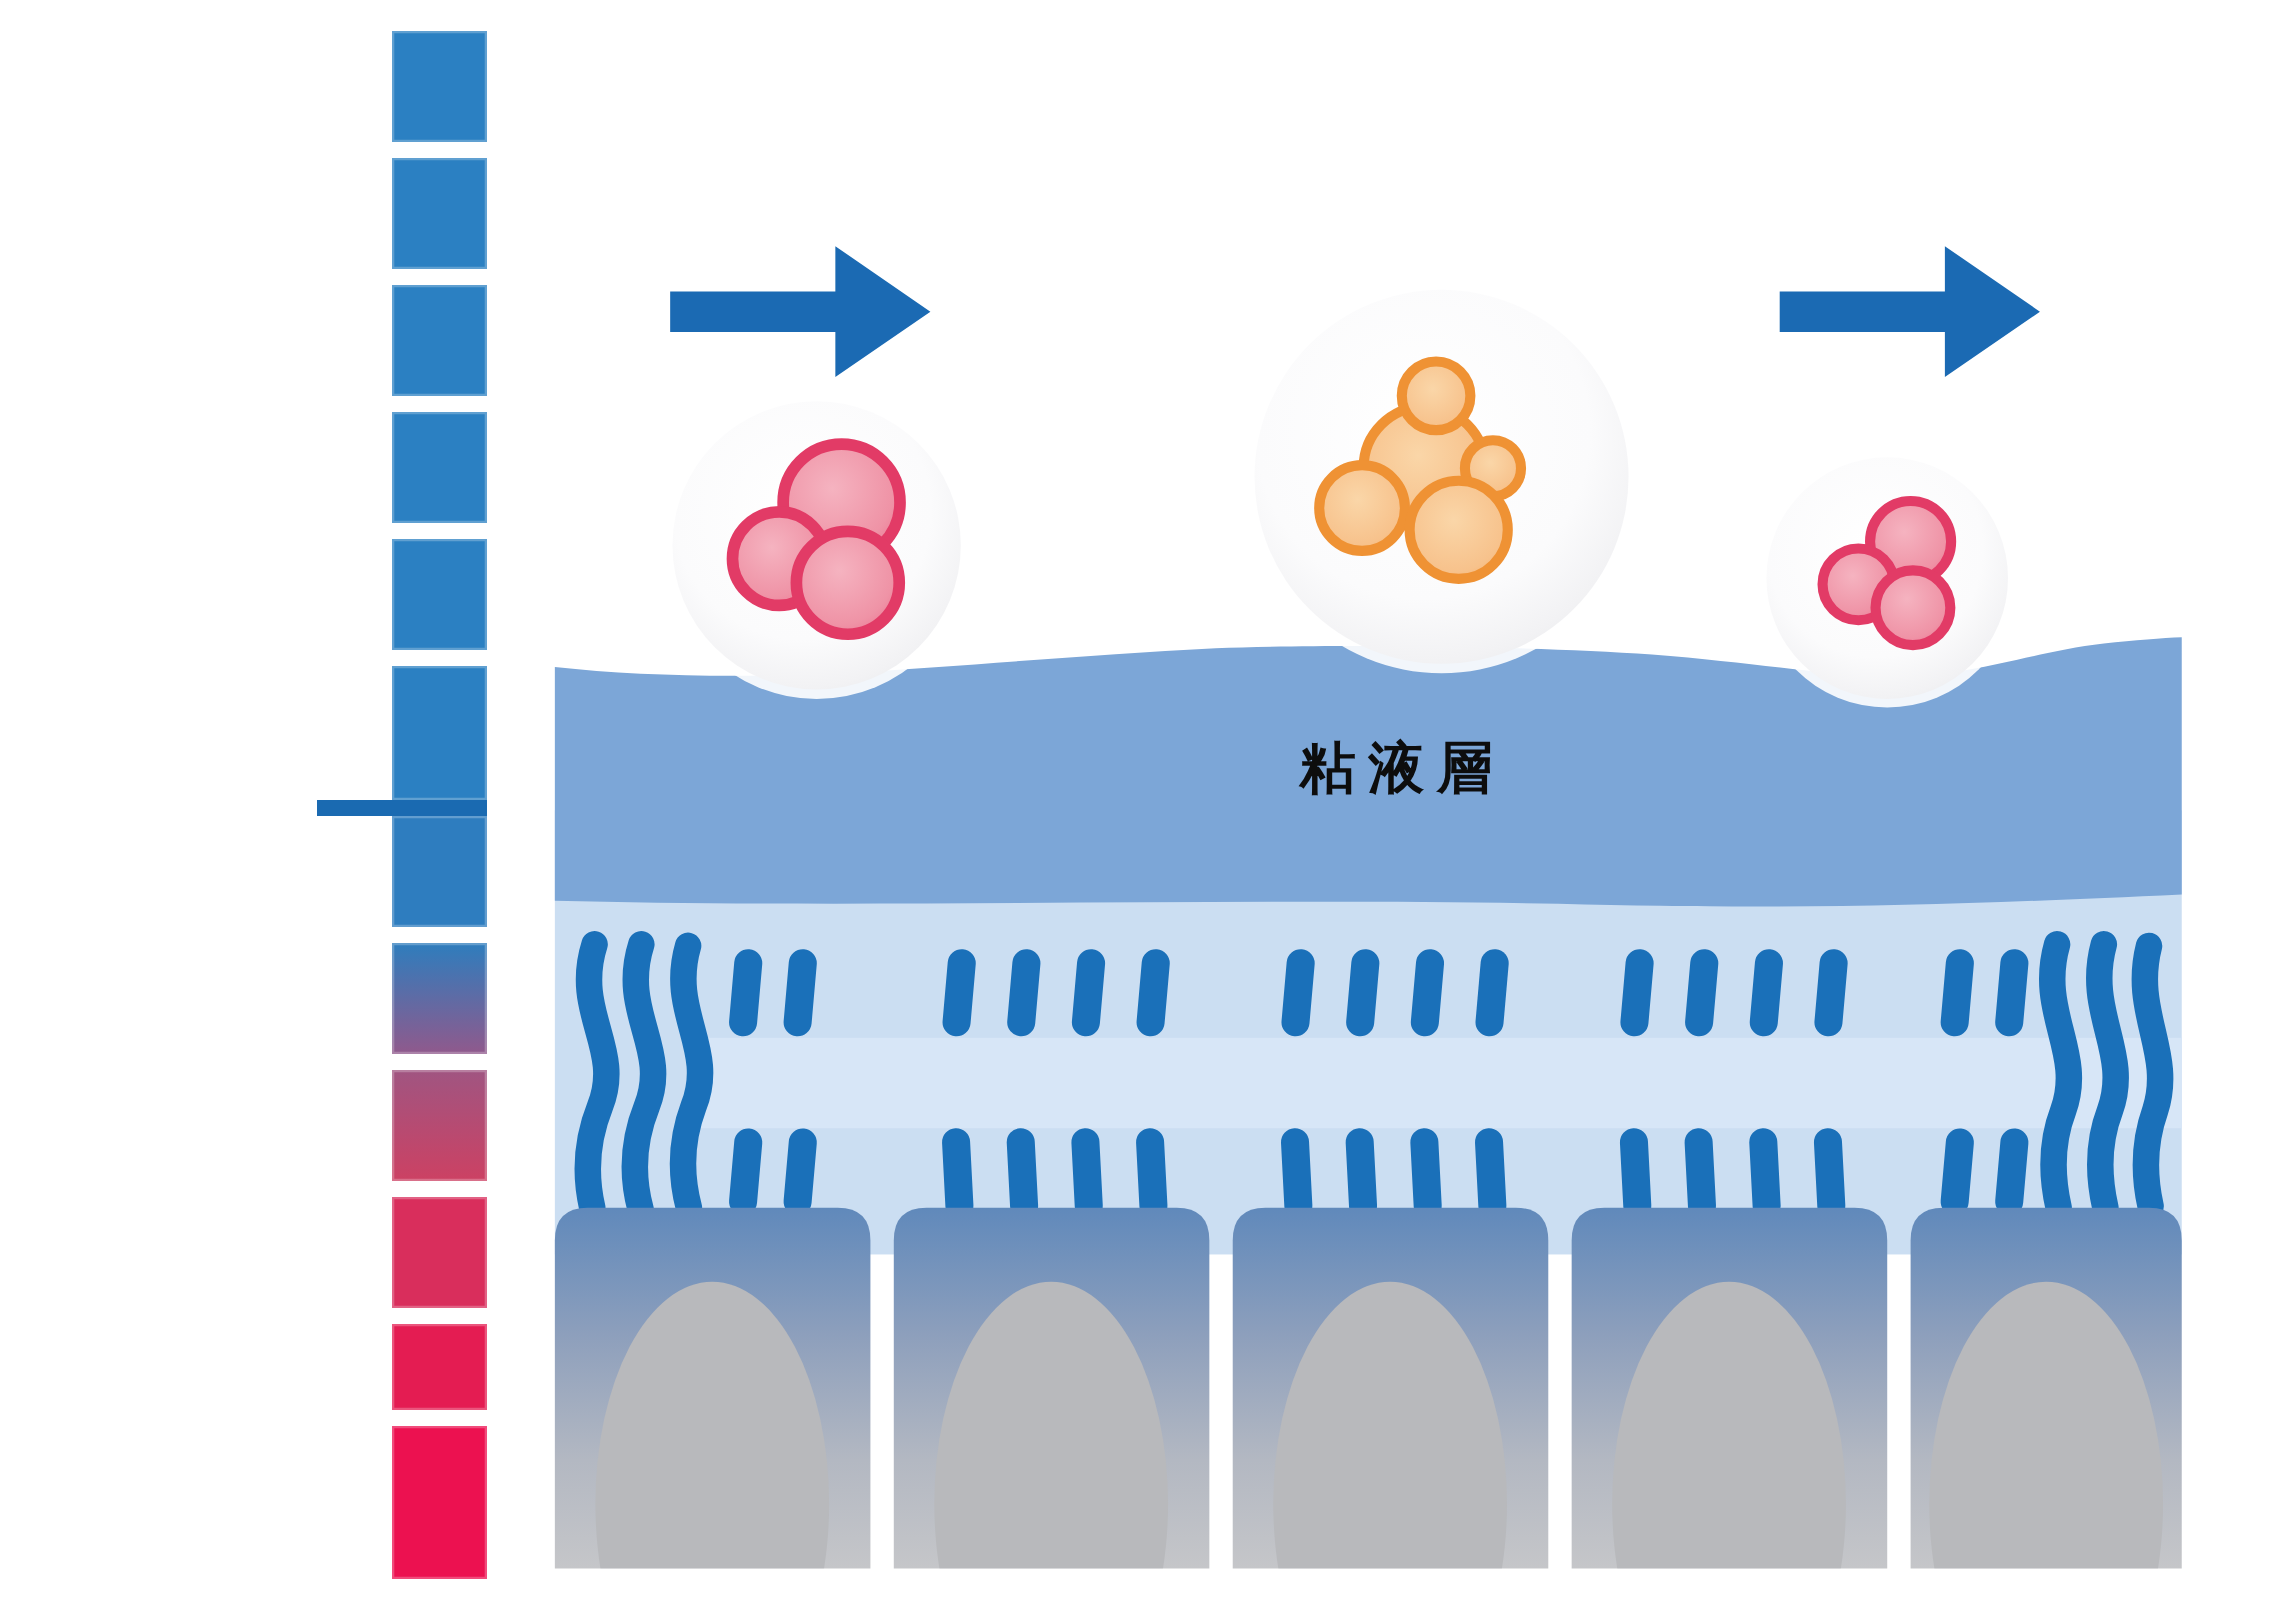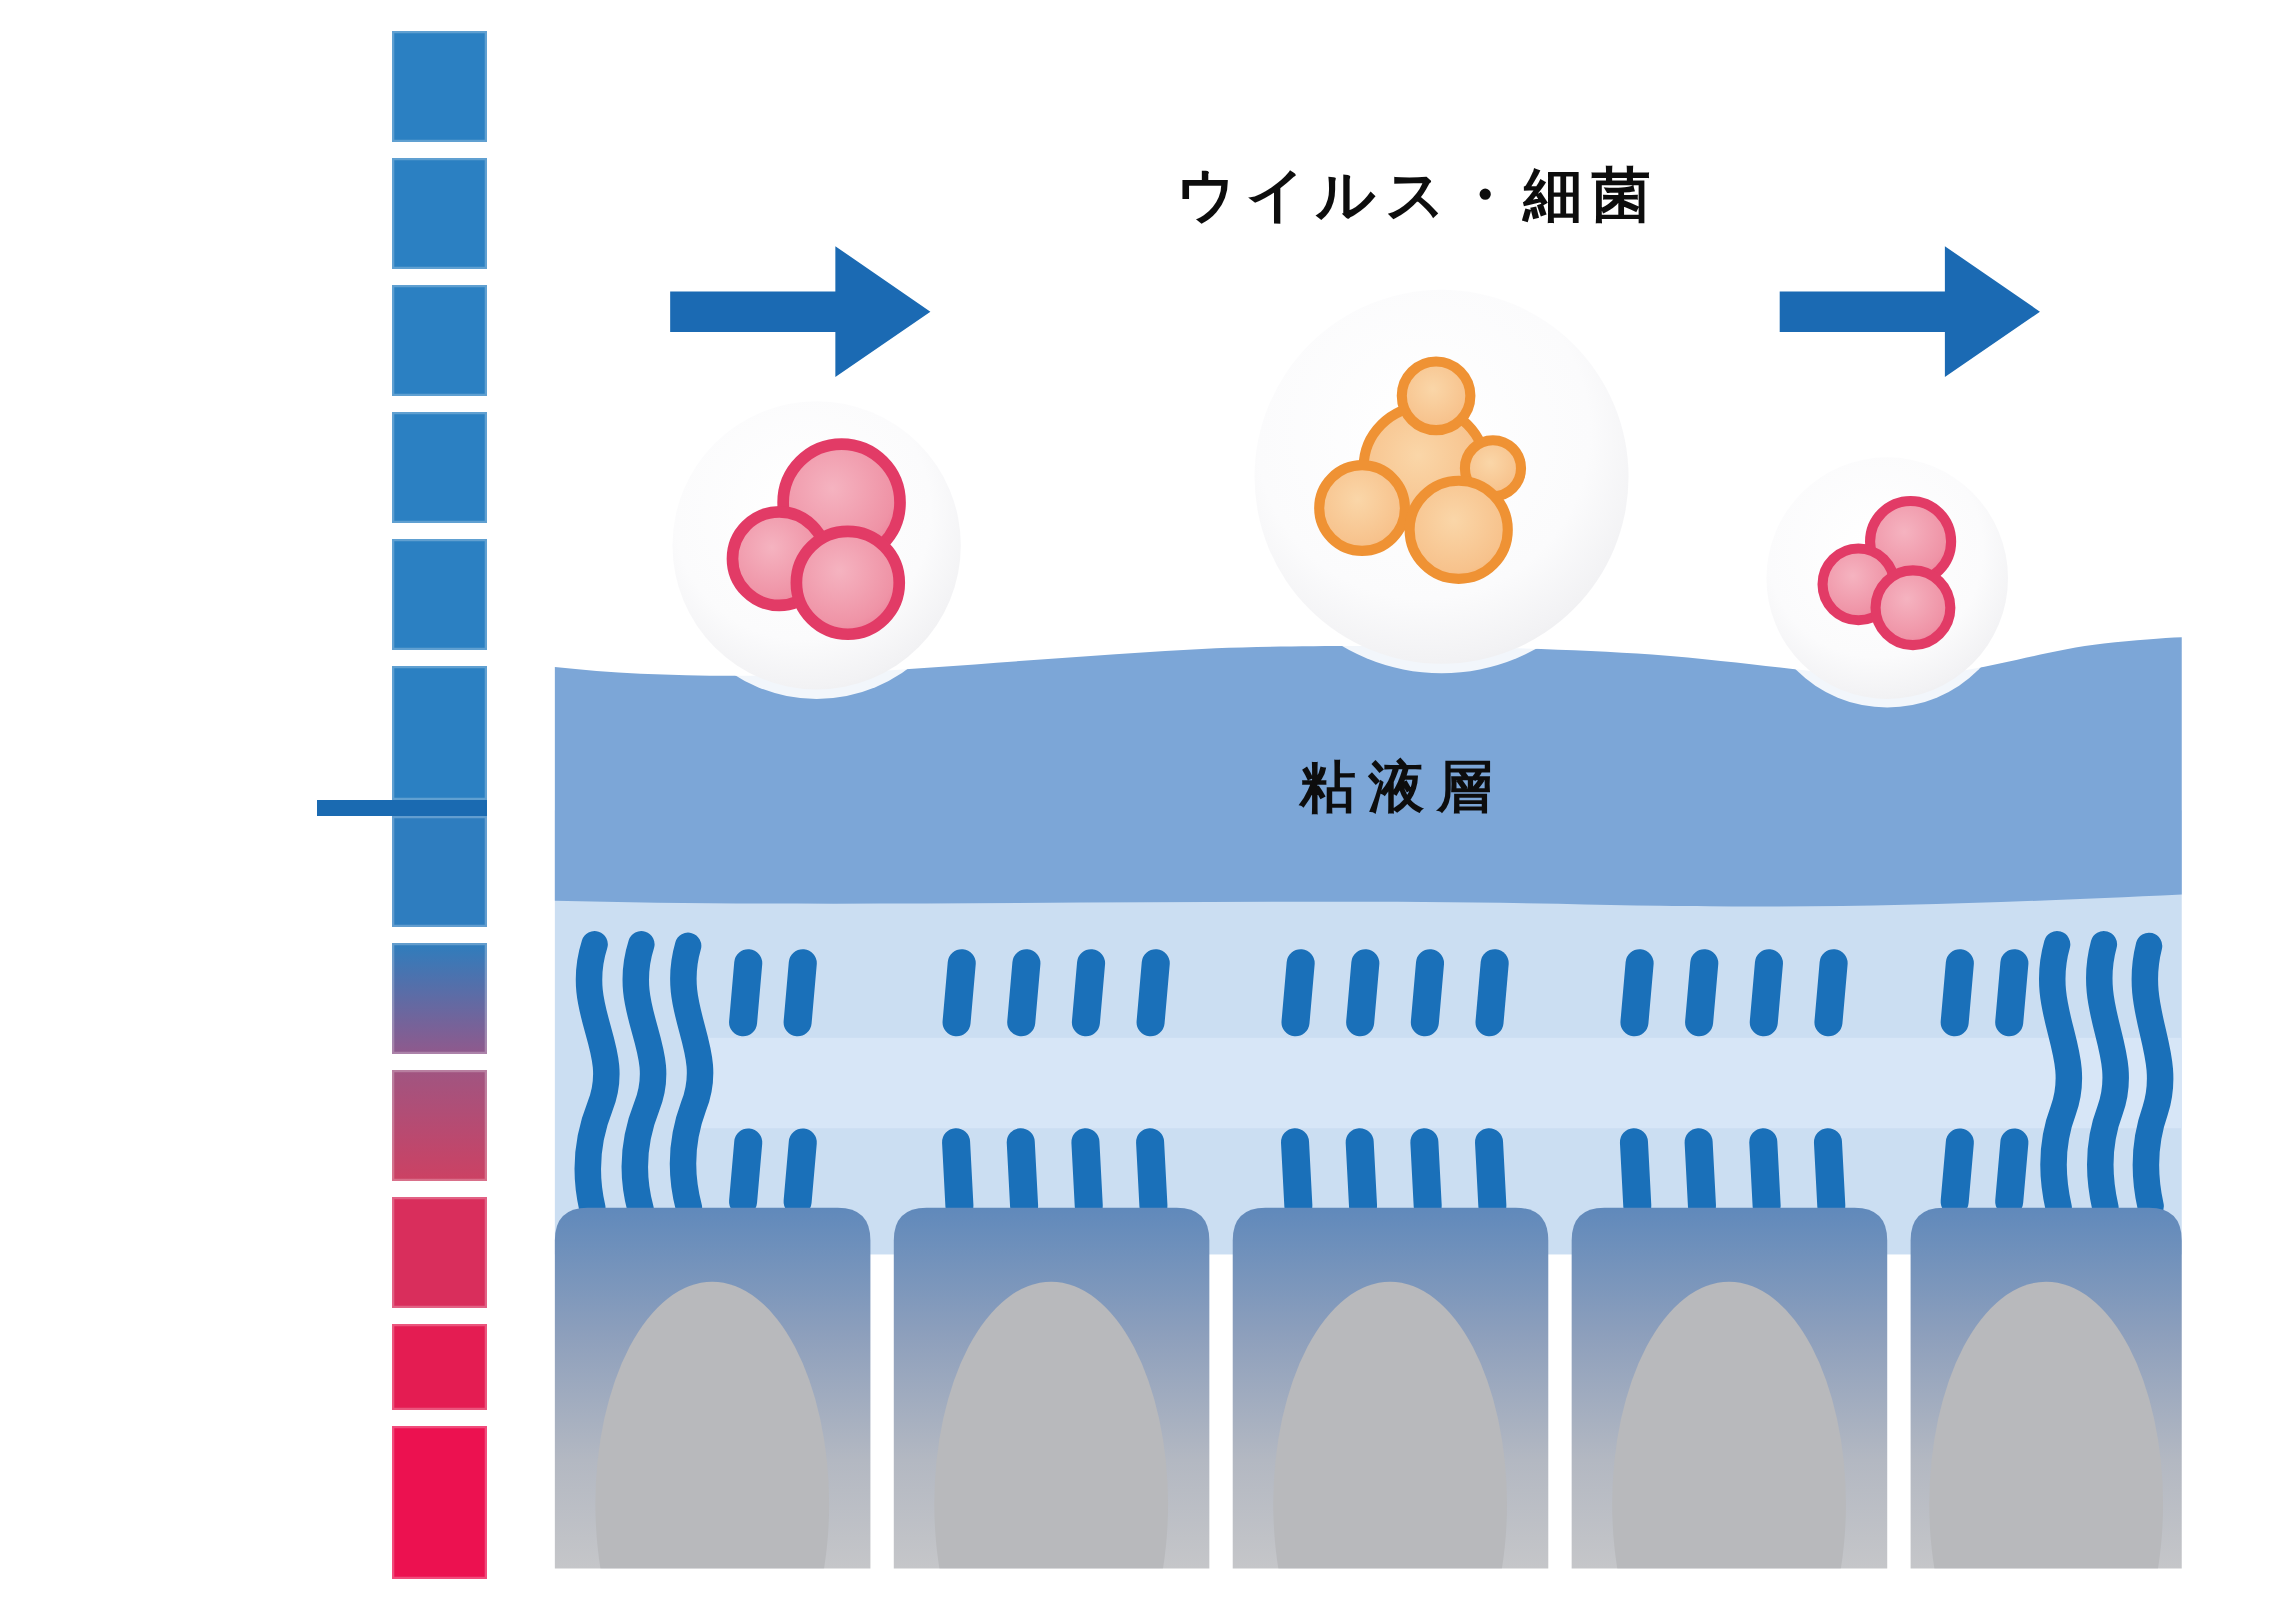--- a/index.html
+++ b/index.html
@@ -34,21 +34,21 @@
   #illustration{position:absolute;left:0;top:0;}
   
   .jp-label{
     position:absolute;
     font-weight:700;
     color:var(--label-black,#0d0d0d);
     text-align:center;
     white-space:nowrap;
   }
   #virus-bacteria-label{left:1091px;top:156px;width:654px;font-size:59px;letter-spacing:9.3px;}
-  #mucus-label{left:1153px;top:731px;width:499px;font-size:56px;letter-spacing:12.5px;margin-top:19px;}
+  #mucus-label{left:1153px;top:731px;width:499px;font-size:56px;letter-spacing:12.5px;}
   #cilia-label{left:1153px;top:1051px;width:499px;font-size:56px;letter-spacing:12.5px;}
 </style>
 </head>
 <body>
 
 <div class="canvas">
 
   <div id="scale-bar">
       <div class="scale-seg" style="top: 31px; height: 111px; background: rgb(43, 128, 194);"></div>
       <div class="scale-seg" style="top: 158px; height: 111px; background: rgb(43, 128, 194);"></div>
@@ -219,16 +219,15 @@
         <circle cx="2455" cy="780" r="48"></circle>
       </g>
     </g>
 
     <g style="fill:var(--arrow-blue,#1b6ab3)">
       <polygon points="860,374 1072,374 1072,316 1194,400 1072,484 1072,426 860,426"></polygon>
       <polygon points="2284,374 2496,374 2496,316 2618,400 2496,484 2496,426 2284,426"></polygon>
     </g>
   </svg>
 
-  <div id="virus-bacteria-label" class="jp-label">ウイルス・細菌</div>
   <div id="mucus-label" class="jp-label">粘液層</div>
 </div>
 
 
 </body></html>

